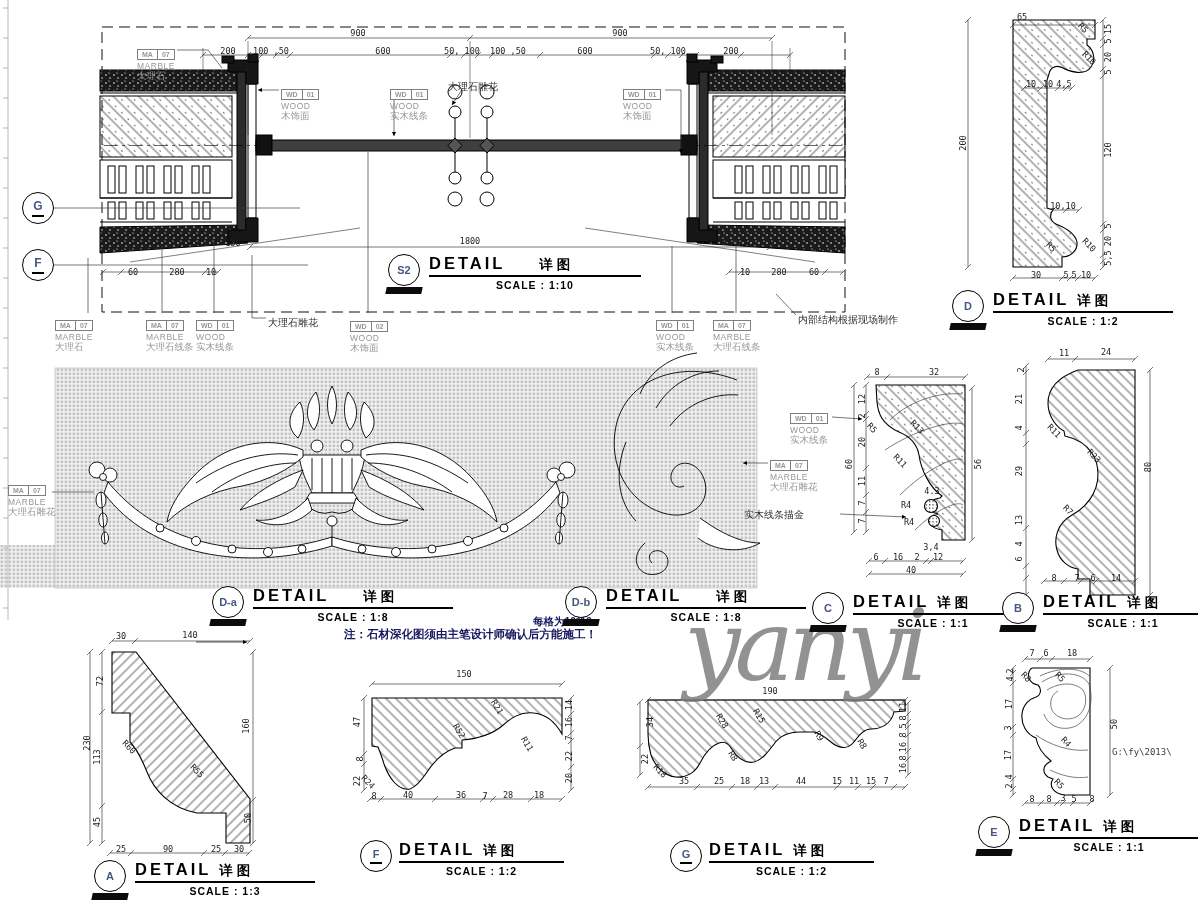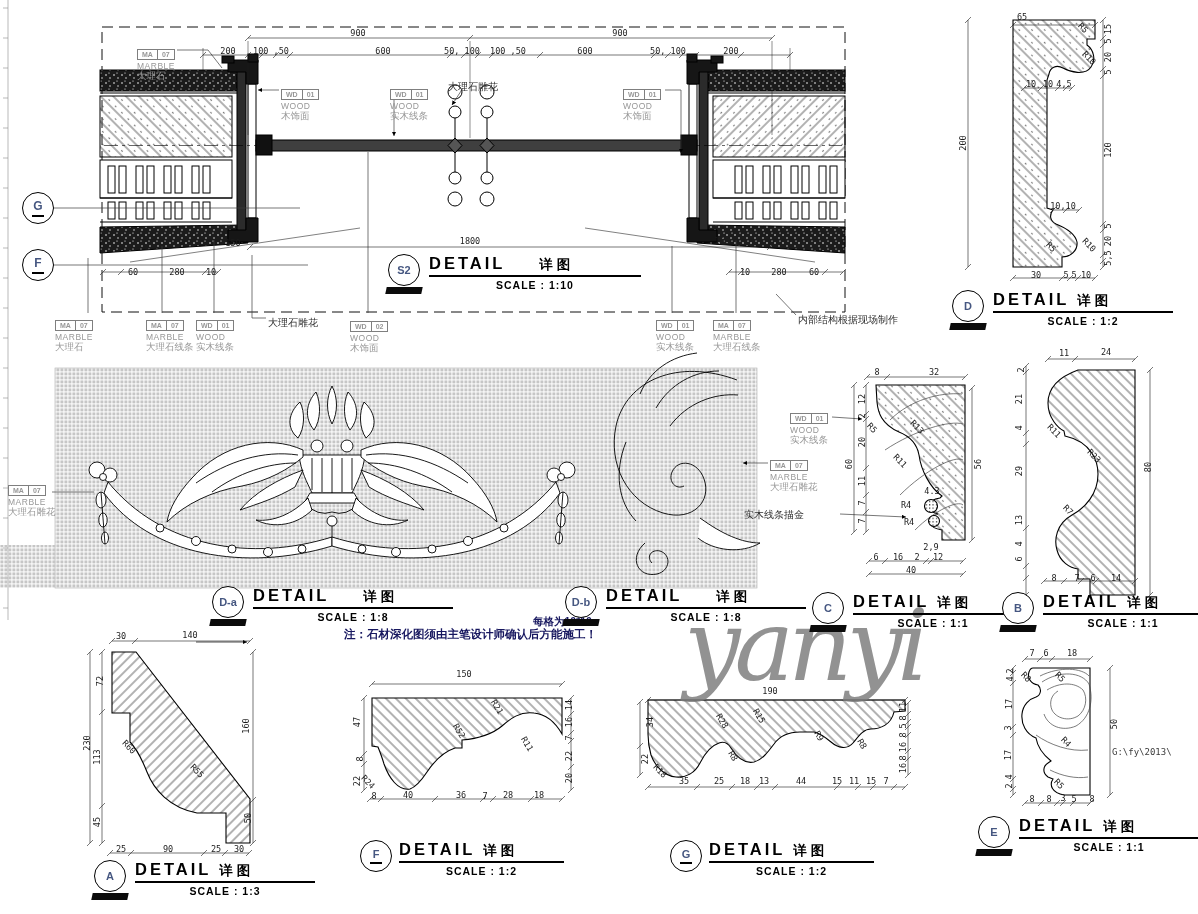--- a/index.html
+++ b/index.html
@@ -529,21 +529,21 @@
     <span class="dim" style="left: 862px; top: 481px; transform: translate(-50%, -50%) rotate(-90deg);">11</span>
     <span class="dim" style="left: 862px; top: 503px; transform: translate(-50%, -50%) rotate(-90deg);">7</span>
     <span class="dim" style="left: 862px; top: 521px; transform: translate(-50%, -50%) rotate(-90deg);">7</span>
     <span class="dim" style="left: 978px; top: 464px; transform: translate(-50%, -50%) rotate(-90deg);">56</span>
     <span class="dim" style="left: 872px; top: 428px; transform: translate(-50%, -50%) rotate(45deg);">R5</span>
     <span class="dim" style="left: 917px; top: 427px; transform: translate(-50%, -50%) rotate(45deg);">R13</span>
     <span class="dim" style="left: 900px; top: 461px; transform: translate(-50%, -50%) rotate(45deg);">R11</span>
     <span class="dim" style="left: 932px; top: 491px;">4.3</span>
     <span class="dim" style="left: 906px; top: 505px;">R4</span>
     <span class="dim" style="left: 909px; top: 522px;">R4</span>
-    <span class="dim" style="left: 931px; top: 547px;">2,9</span>
+    <span class="dim" style="left: 931px; top: 547px;">3,4</span>
     <span class="dim" style="left: 876px; top: 557px;">6</span>
     <span class="dim" style="left: 898px; top: 557px;">16</span>
     <span class="dim" style="left: 917px; top: 557px;">2</span>
     <span class="dim" style="left: 938px; top: 557px;">12</span>
     <span class="dim" style="left: 911px; top: 570px;">40</span>
     <span class="dim" style="left: 1064px; top: 353px;">11</span>
     <span class="dim" style="left: 1106px; top: 352px;">24</span>
     <span class="dim" style="left: 1021px; top: 370px; transform: translate(-50%, -50%) rotate(-90deg);">2</span>
     <span class="dim" style="left: 1019px; top: 399px; transform: translate(-50%, -50%) rotate(-90deg);">21</span>
     <span class="dim" style="left: 1019px; top: 428px; transform: translate(-50%, -50%) rotate(-90deg);">4</span>

